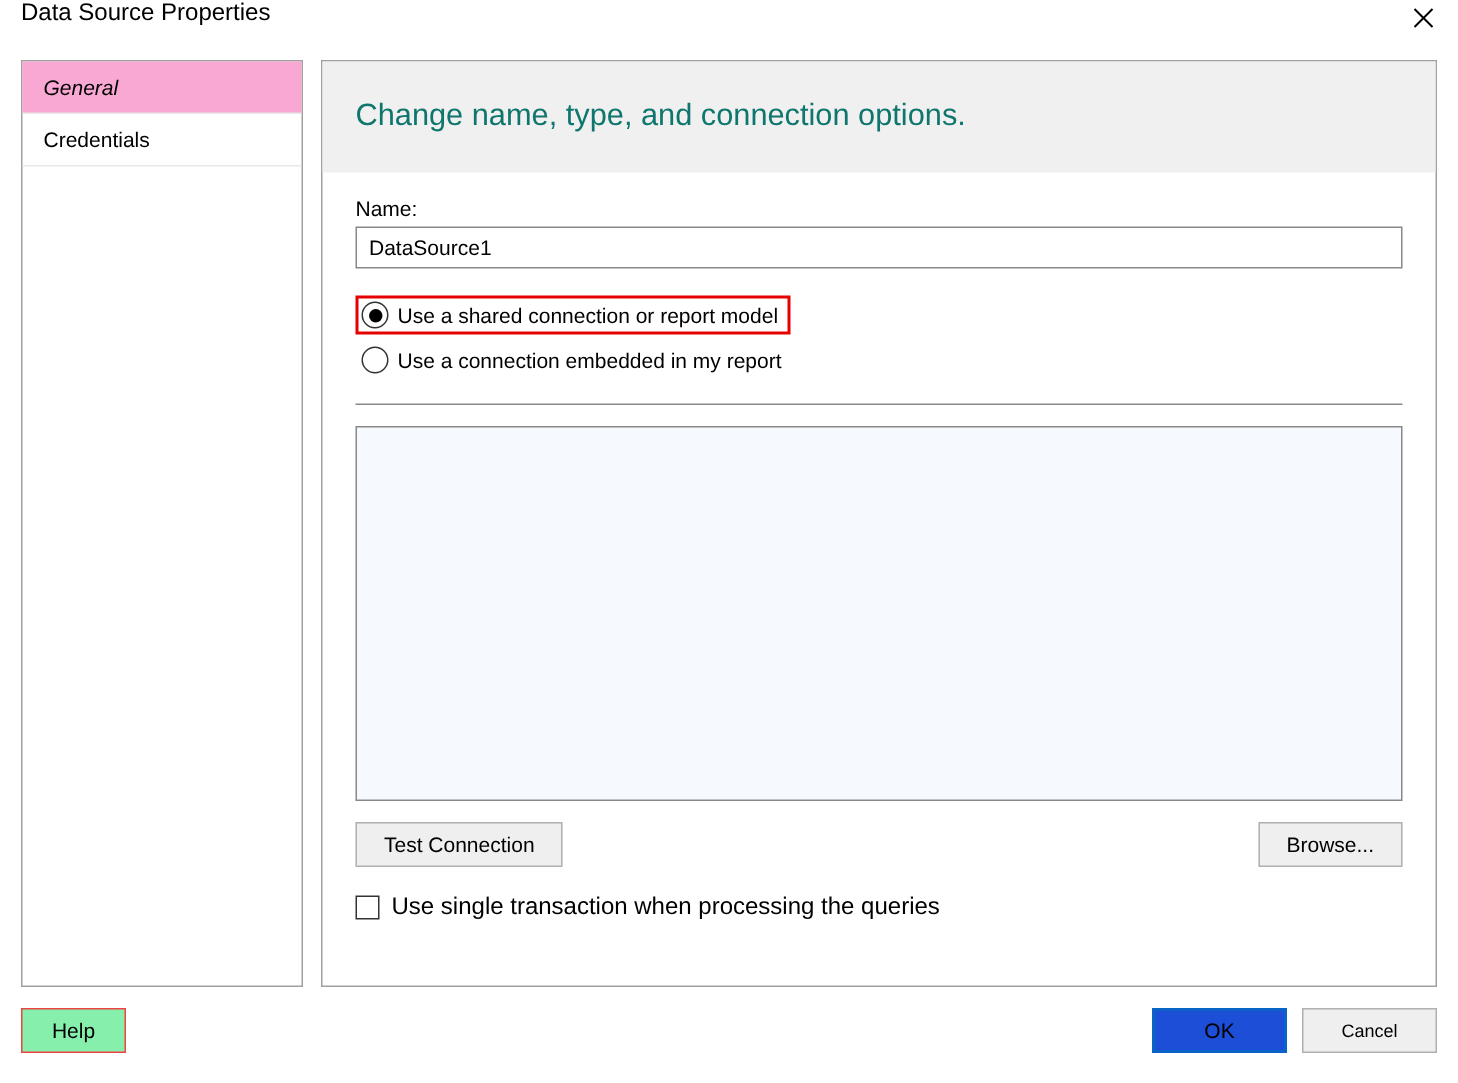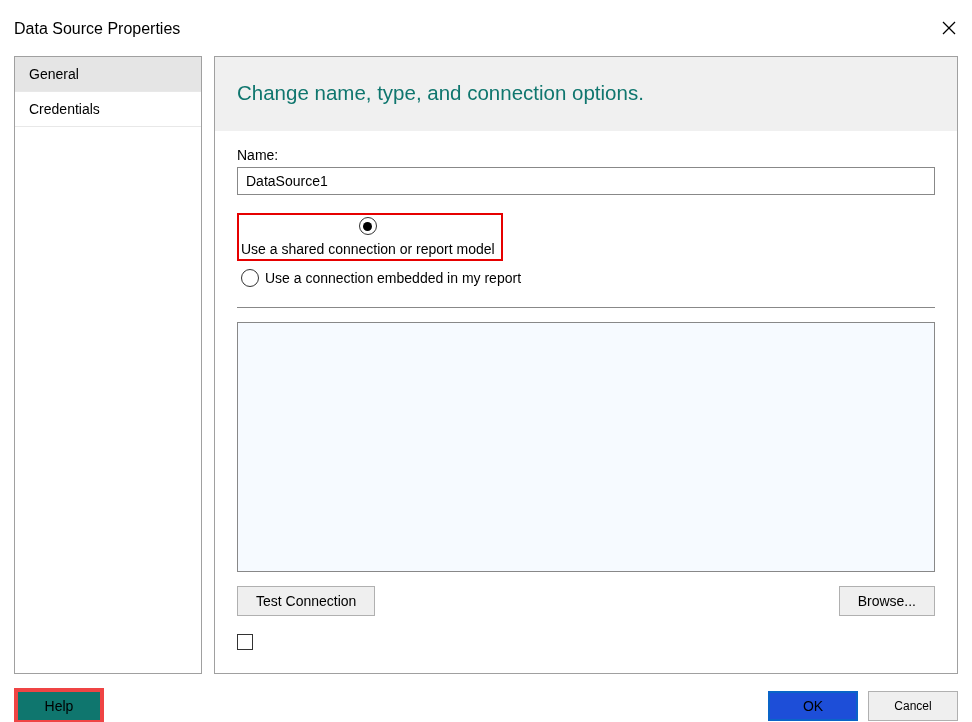--- a/index.html
+++ b/index.html
@@ -1,32 +1,32 @@
 <!DOCTYPE html>
 <html><head>
 <meta charset="utf-8">
 <style>
   * { box-sizing: border-box; font-family: "Segoe UI", sans-serif; }
   body { margin: 0; background: #fff; width: 972px; }
   .dialog { width: 972px; }
   .titlebar {
-    display: flex; justify-content: space-between; align-items: center;
-    padding: 16px 12px 14px 14px;
+    display: flex; justify-content: space-between; align-items: flex-start;
+    padding: 0 12px 14px 14px;
   }
   .close-btn { font-size: 18px; line-height: 1; cursor: pointer; padding: 4px; background: none; border: none; }
   .content-area { display: flex; gap: 12px; padding: 0 14px; }
   .sidebar {
     width: 188px; border: 1px solid #a0a0a0; background: #fff;
     height: 618px;
   }
   .sidebar-item {
     padding: 9px 14px; font-size: 14px; color: #000; cursor: pointer;
     border-bottom: 1px solid #e8e8e8;
   }
-  .sidebar-item.selected { background: #e5e5e5; }
+  .sidebar-item.selected { background: #f9a8d4; font-style: italic; }
   .main-panel {
     flex: 1; border: 1px solid #a0a0a0; background: #fff;
     height: 618px; padding: 0;
   }
   .panel-header {
     background: #f0f0f0; padding: 24px 22px 26px 22px;
     font-size: 20.5px; color: #0f766e;
   }
   .panel-body { padding: 16px 22px 16px 22px; }
   .lbl { font-size: 14px; margin-bottom: 4px; }
@@ -61,21 +61,21 @@
   }
   .checkbox-row { display: flex; align-items: center; gap: 8px; margin-top: 18px; }
   .chk {
     width: 16px; height: 16px; border: 1.4px solid #333; background: #fff; flex-shrink: 0;
   }
   .footer {
     display: flex; justify-content: space-between; align-items: center;
     padding: 14px 14px 4px 14px;
   }
   .footer-right { display: flex; gap: 10px; }
-  .btn-help { background: #0f766e; border: 4px solid #ef4444; padding: 6px 0; width: 90px; font-size: 14px; cursor: pointer; }
+  .btn-help { background: #86efac; border: 1px solid #ef4444; padding: 6px 0; width: 70px; font-size: 14px; cursor: pointer; }
   .btn-ok {
     background: #1d4ed8; border: 2px solid #0a64c8; padding: 5px 0; width: 90px;
     font-size: 14px; cursor: pointer;
   }
   .btn-cancel {
     background: #efefef; border: 1px solid #b0b0b0; padding: 6px 0; width: 90px;
     font-size: 12px; cursor: pointer;
   }
 </style>
 </head>
@@ -103,41 +103,42 @@
       </div>
     </div>
 
     <div class="main-panel">
       <div class="panel-header">Change name, type, and connection options.</div>
       <div class="panel-body">
         <div class="lbl">Name:</div>
         <input class="text-input" type="text" value="DataSource1" style="">
 
         <div class="radio-group" style="flex-direction: column;">
-          <div class="radio-row highlighted" style="align-self: flex-start; flex-direction: column;">
+          <div class="radio-row highlighted" style="align-self: flex-start;">
             <span class="radio selected"></span>
             <span class="radio-label">Use a shared connection or report model</span>
           </div>
           <div class="radio-row plain" style="align-self: flex-start;">
             <span class="radio"></span>
             <span class="radio-label">Use a connection embedded in my report</span>
           </div>
         </div>
 
         <hr class="hr">
 
         <div class="list-area"></div>
 
         <div class="button-row">
           <button class="btn">Test Connection</button>
           <button class="btn">Browse...</button>
         </div>
 
         <div class="checkbox-row">
           <span class="chk"></span>
+          <span>Use single transaction when processing the queries</span>
         </div>
       </div>
     </div>
   </div>
 
   <div class="footer">
     <button class="btn-help">Help</button>
     <div class="footer-right">
       <button class="btn-ok">OK</button>
       <button class="btn-cancel">Cancel</button>

